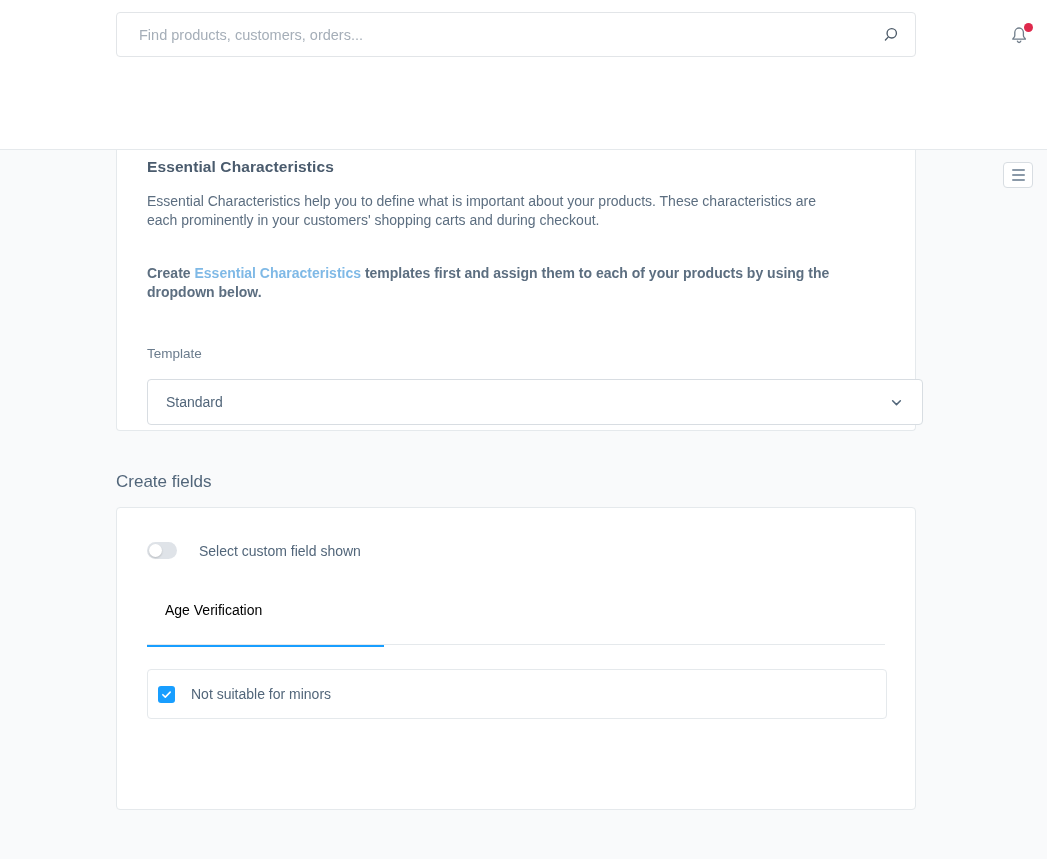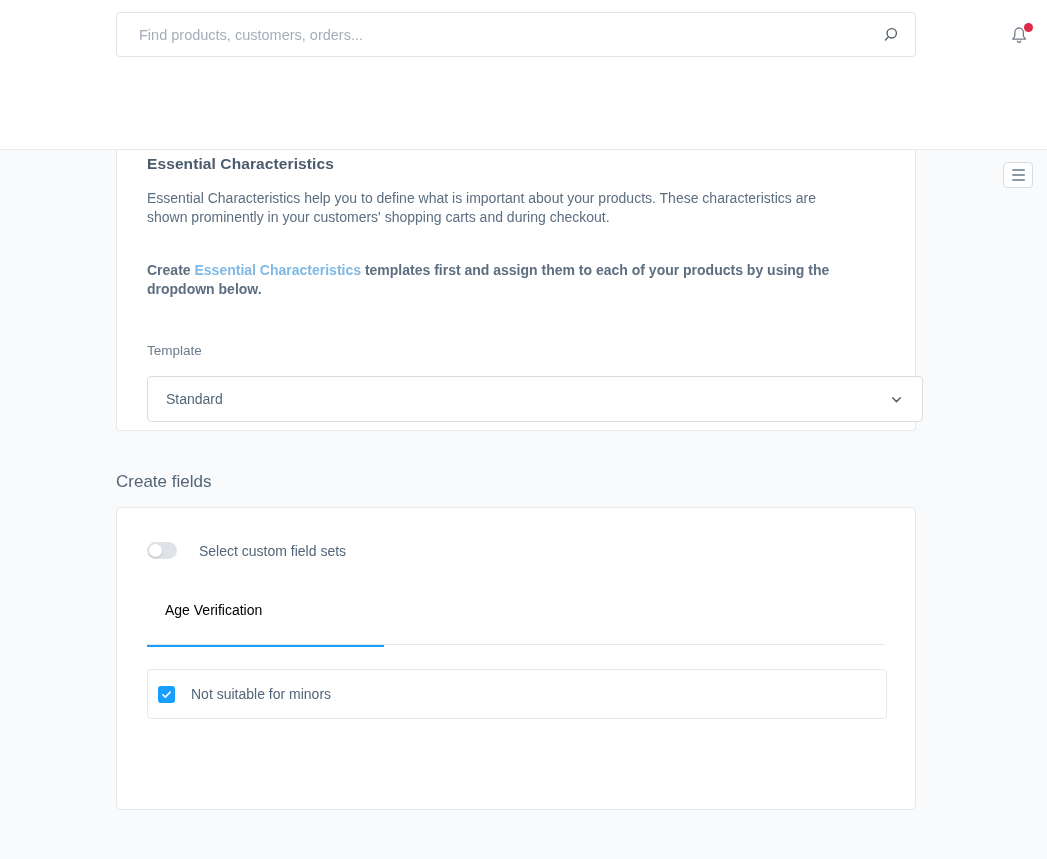--- a/index.html
+++ b/index.html
@@ -200,21 +200,21 @@
     left: 116px;
     width: 800px;
     background: #ffffff;
     border: 1px solid #e5e9ec;
     border-radius: 4px;
   }
 
   .card-ec {
     top: -22px;
     height: 303px;
-    border-top: 3px solid #eab308;
+    border-top: 6px solid #eab308;
   }
 
   .ec-inner { padding: 24px 30px 0 30px; }
 
   .ec-heading {
     font-size: 15.5px;
     font-weight: 700;
     color: #4a5b6d;
     margin-bottom: 16px;
     letter-spacing: .1px;
@@ -442,21 +442,21 @@
         <i></i>
     </span>
   </div>
 
   <div class="content">
 
     <div class="card card-ec">
       <div class="ec-inner">
         <div class="ec-heading">Essential Characteristics</div>
 
-        <p class="ec-para">Essential Characteristics help you to define what is important about your products. These characteristics are shown prominently in your customers' shopping carts and during checkout.</p>
+        <p class="ec-para">Essential Characteristics help you to define what is important about your products. These characteristics are each prominently in your customers' shopping carts and during checkout.</p>
 
         <p class="ec-para">
           <span>Create </span><a class="ec-link">Essential Characteristics</a><span> templates first and assign them to each of your products by using the dropdown below.</span>
         </p>
 
         <div class="field-label">Template</div>
 
         <div class="select-box">
           <span>Standard</span>
           <span class="chev">
@@ -470,21 +470,21 @@
 
     <div class="section-title">Create fields</div>
 
     <div class="card card-cf">
       <div class="cf-inner">
 
         <div class="toggle-row">
           <div class="toggle">
             <span class="knob"></span>
           </div>
-          <span class="toggle-label">Select custom field sets</span>
+          <span class="toggle-label">Select custom field shown</span>
         </div>
 
         <div class="tabs">
           <div class="tab active">
             <span class="tab-text">Age Verification</span>
           </div>
         </div>
 
         <div class="cf-field-box">
           <span class="checkbox">

